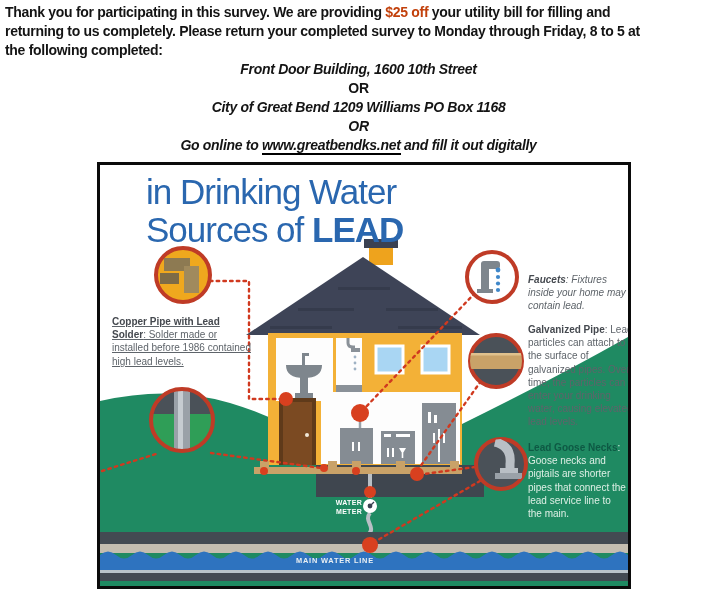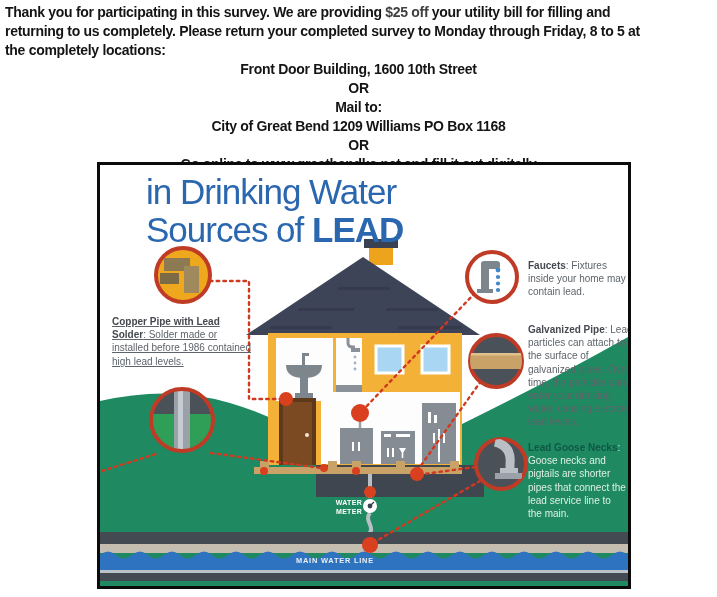--- a/index.html
+++ b/index.html
@@ -6,22 +6,22 @@
   body{width:717px;height:597px;position:relative;overflow:hidden;
        font-family:"Liberation Sans", sans-serif;}
 
   
   .doc{position:absolute;left:0;top:0;width:717px;padding-top:3px;
        font-weight:bold;font-size:14px;letter-spacing:-0.3px;line-height:19px;color:#141414;}
   .doc .row{padding-left:5px;white-space:nowrap;}
   .doc .rel{position:relative;height:19px;}
   .doc .cityhall{position:absolute;left:200px;right:0;text-align:center;font-style:italic;}
   .doc .ctr{text-align:center;white-space:nowrap;}
-  .doc .it{}
-  .red{color:#404040;}
+  .doc .it{font-style:italic;}
+  .red{color:#c2410c;}
   .url{border-bottom:2.5px solid #000;padding-bottom:0px;}
 
   
   .info{position:absolute;left:97px;top:162px;width:534px;height:427px;
         border:3px solid #0b0b0b;background:#ffffff;box-sizing:border-box;overflow:hidden;}
   .scene{position:absolute;left:0;top:0;width:528px;height:421px;}
 
   .ig-title{position:absolute;left:46px;top:8px;color:#2a67af;
             font-size:35px;line-height:38px;letter-spacing:-1px;white-space:nowrap;}
   .ig-title b{font-weight:bold;}
@@ -37,25 +37,24 @@
   .tag.mainline{left:196px;top:391px;width:142px;text-align:left;
                 font-size:7.4px;letter-spacing:.8px;color:#e9eff3;}
 </style>
 </head>
 <body>
 
 <div class="doc">
   <div class="row"><span>Thank you for participating in this survey. We are providing </span><span class="red">$25 off</span><span> your utility bill for filling and</span></div>
   <div class="row">returning to us completely. Please return your completed survey to Monday through Friday, 8 to 5 at</div>
   <div class="rel">
-    <span class="row" style="position:absolute;left:0;">the completely locations:</span>
+    <span class="row" style="position:absolute;left:0;">the following completed:</span>
   </div>
   <div class="ctr it">Front Door Building, 1600 10th Street</div>
   <div class="ctr">OR</div>
-  <div class="ctr">Mail to:</div>
   <div class="ctr it">City of Great Bend 1209 Williams PO Box 1168</div>
   <div class="ctr it">OR</div>
   <div class="ctr it"><span>Go online to </span><span class="url">www.greatbendks.net</span><span> and fill it out digitally</span></div>
 </div>
 
 <div class="info">
 
   <svg class="scene" viewBox="0 0 528 421" aria-hidden="true">
     <defs>
       <clipPath id="clipGalv">
@@ -235,21 +234,21 @@
   </svg>
 
   <div class="ig-title">
     <div>in Drinking Water</div>
     <div><span>Sources of </span><b>LEAD</b></div>
   </div>
 
   <div class="callout" style="left:12px;top:150px;width:140px;text-decoration:underline;">
     <b>Copper Pipe with Lead Solder</b><span>: Solder made or installed before 1986 contained high lead levels.</span>
   </div>
-  <div class="callout" style="left:428px;top:94px;width:98px;">
+  <div class="callout" style="left:428px;top:108px;width:98px;font-style:italic;">
     <b>Faucets</b><span>: Fixtures inside your home may contain lead.</span>
   </div>
   <div class="callout" style="left:428px;top:158px;width:108px;">
     <b>Galvanized Pipe</b><span>: Lead particles can attach to the surface of galvanized pipes. Over time, the particles can enter your drinking water, causing elevated lead levels.</span>
   </div>
   <div class="callout on-green" style="left:428px;top:276px;width:98px;">
     <b>Lead Goose Necks</b><span>: Goose necks and pigtails are shorter pipes that connect the lead service line to the main.</span>
   </div>
 
   <div class="tag meter">WATER METER</div>

